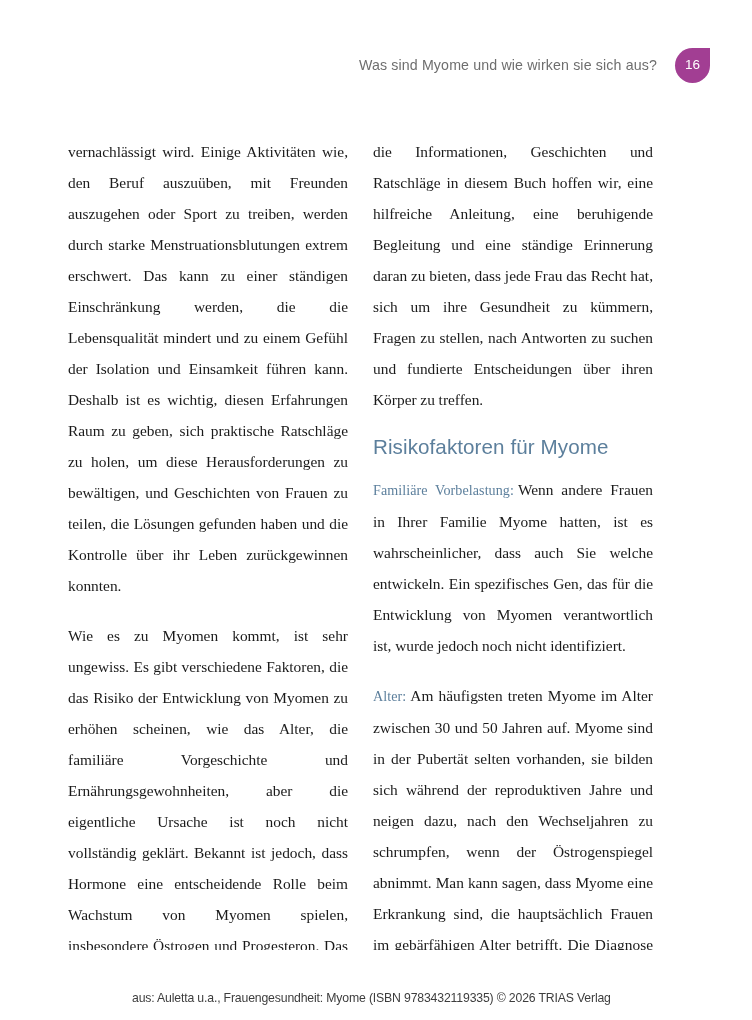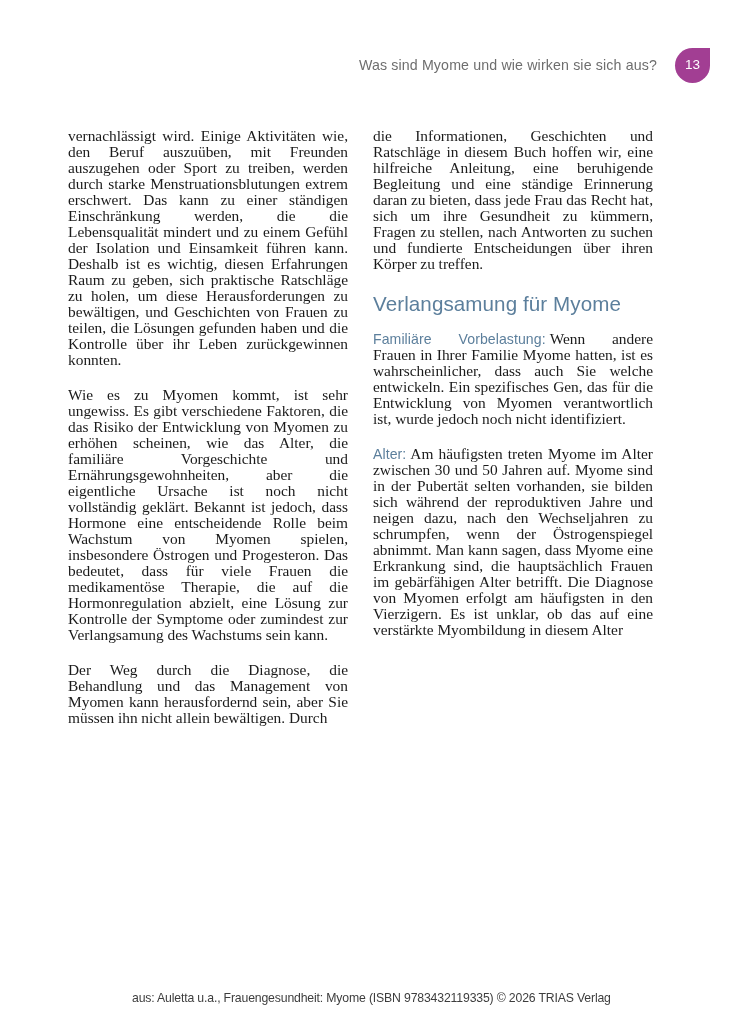--- a/index.html
+++ b/index.html
@@ -69,44 +69,44 @@
     display: flex;
     gap: 25px;
   }
   .col {
     width: 280px;
     flex: 0 0 280px;
     overflow: hidden;
   }
 
   p.body {
-    margin: 0 0 19px 0;
+    margin: 8px 0 19px 0;
     font-family: "Liberation Serif", "DejaVu Serif", serif;
     font-size: 15.4px;
-    line-height: 16px;
+    line-height: 31px;
     color: #1a1a1a;
     text-align: justify;
     text-justify: inter-word;
     hyphens: manual;
     word-spacing: -0.1px;
   }
   p.body:last-child { margin-bottom: 0; }
 
   h2.section-heading {
     margin: 19px 0 14px 0;
     font-family: "Liberation Sans", "DejaVu Sans", sans-serif;
     font-size: 20.6px;
     font-weight: 400;
     line-height: 26px;
     color: #5c7f9c;
     letter-spacing: 0.004em;
   }
 
   .runin {
-    font-family: Liberation Sans, sans-serif;
+    font-family: Liberation Serif, serif;
     font-size: 14.1px;
     color: #5c7f9c;
     letter-spacing: 0.005em;
   }
   .runin-gap { display: inline-block; width: 4px; }
 
   
   .footer {
     position: absolute;
     left: 0;
@@ -128,36 +128,36 @@
   }
 </style>
 </head>
 <body>
 
 <div class="page">
 
   <div class="running-head">
     <span class="running-head-text">Was sind Myome und wie wirken sie sich aus?</span>
     <span class="page-badge">
-      <span>13</span>
+      <span>16</span>
     </span>
   </div>
 
   <div class="columns">
 
     <div class="col">
       <p class="body">vernachlässigt wird. Einige Aktivitäten wie, den Beruf auszuüben, mit Freunden auszugehen oder Sport zu treiben, werden durch starke Menstruationsblutungen extrem erschwert. Das kann zu einer ständigen Einschränkung werden, die die Lebensqualität mindert und zu einem Gefühl der Isolation und Einsamkeit führen kann. Deshalb ist es wichtig, diesen Erfahrungen Raum zu geben, sich praktische Ratschläge zu holen, um diese Herausforderungen zu bewältigen, und Geschichten von Frauen zu teilen, die Lösungen gefunden haben und die Kontrolle über ihr Leben zurückgewinnen konnten.</p>
       <p class="body">Wie es zu Myomen kommt, ist sehr ungewiss. Es gibt verschiedene Faktoren, die das Risiko der Entwicklung von Myomen zu erhöhen scheinen, wie das Alter, die familiäre Vorgeschichte und Ernährungsgewohnheiten, aber die eigentliche Ursache ist noch nicht vollständig geklärt. Bekannt ist jedoch, dass Hormone eine entscheidende Rolle beim Wachstum von Myomen spielen, insbesondere Östrogen und Progesteron. Das bedeutet, dass für viele Frauen die medikamentöse Therapie, die auf die Hormonregulation abzielt, eine Lösung zur Kontrolle der Symptome oder zumindest zur Verlangsamung des Wachstums sein kann.</p>
       <p class="body">Der Weg durch die Diagnose, die Behandlung und das Management von Myomen kann herausfordernd sein, aber Sie müssen ihn nicht allein bewältigen. Durch</p>
     </div>
 
     <div class="col">
       <p class="body">die Informationen, Geschichten und Ratschläge in diesem Buch hoffen wir, eine hilfreiche Anleitung, eine beruhigende Begleitung und eine ständige Erinnerung daran zu bieten, dass jede Frau das Recht hat, sich um ihre Gesundheit zu kümmern, Fragen zu stellen, nach Antworten zu suchen und fundierte Entscheidungen über ihren Körper zu treffen.</p>
 
-      <h2 class="section-heading">Verlangsamung für Myome</h2>
+      <h2 class="section-heading">Risikofaktoren für Myome</h2>
 
 
       <p class="body">
         <span class="runin">Familiäre Vorbelastung:</span><span class="runin-gap"></span><span>Wenn andere Frauen in Ihrer Familie Myome hatten, ist es wahrscheinlicher, dass auch Sie welche entwickeln. Ein spezifisches Gen, das für die Entwicklung von Myomen verantwortlich ist, wurde jedoch noch nicht identifiziert.</span>
       </p>
 
       <p class="body">
         <span class="runin">Alter:</span><span class="runin-gap"></span><span>Am häufigsten treten Myome im Alter zwischen 30 und 50 Jahren auf. Myome sind in der Pubertät selten vorhanden, sie bilden sich während der reproduktiven Jahre und neigen dazu, nach den Wechseljahren zu schrumpfen, wenn der Östrogenspiegel abnimmt. Man kann sagen, dass Myome eine Erkrankung sind, die hauptsächlich Frauen im gebärfähigen Alter betrifft. Die Diagnose von Myomen erfolgt am häufigsten in den Vierzigern. Es ist unklar, ob das auf eine verstärkte Myombildung in diesem Alter</span>
       </p>
     </div>

